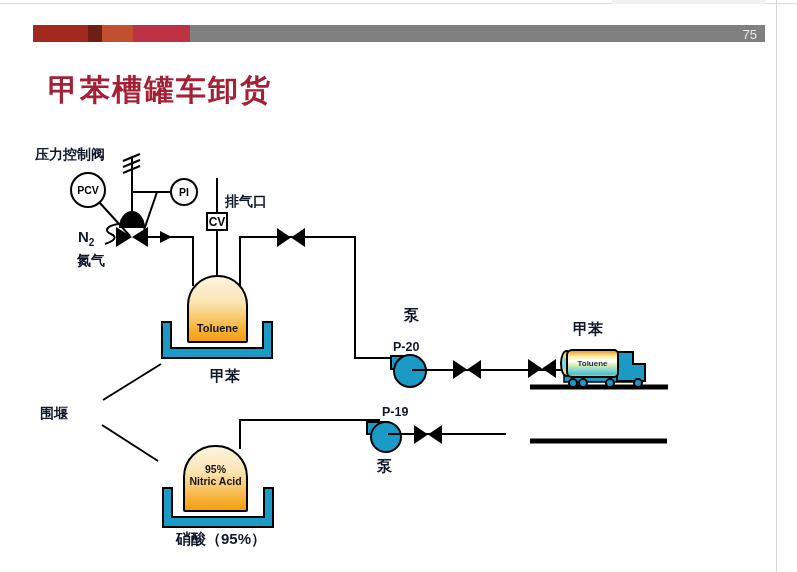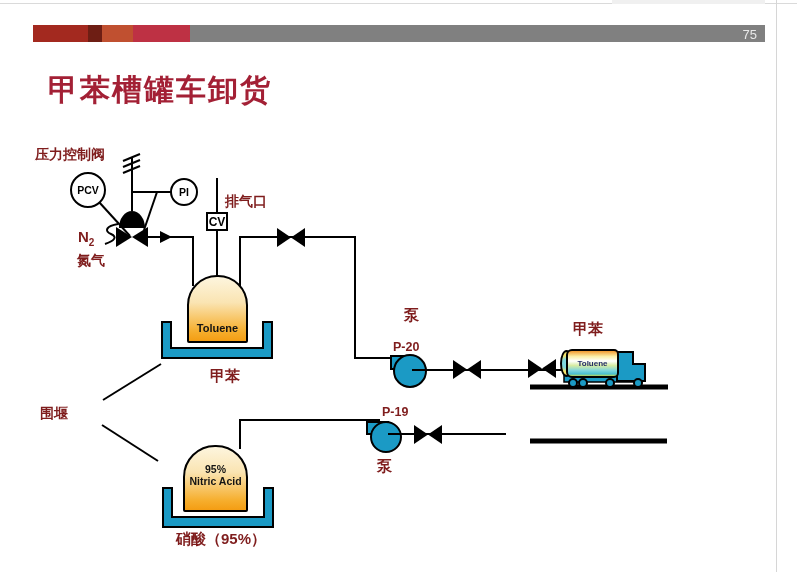--- a/index.html
+++ b/index.html
@@ -16,21 +16,21 @@
   .seg2{width:14px;height:100%;background:#6E1E14;}
   .seg3{width:31px;height:100%;background:#C05030;}
   .seg4{width:57px;height:100%;background:#BE3144;}
   .seggray{flex:1;height:100%;background:#808080;display:flex;align-items:flex-end;
            justify-content:flex-end;padding-right:8px;box-sizing:border-box;
            color:#E8E8E8;font-size:13px;}
   
   .title{left:48px;top:70px;font-family:"Liberation Serif",serif;font-weight:bold;
          font-size:30px;color:#A32035;letter-spacing:2px;white-space:nowrap;}
   
-  .lbl{color:#7f1d1d;font-weight:bold;white-space:nowrap;}
+  .lbl{color:#0f172a;font-weight:bold;white-space:nowrap;}
   .lbl14{font-size:14px;}
   .lbl15{font-size:15px;}
   .lbl12{font-size:12.5px;}
   
   .inst{border:2px solid #000;border-radius:50%;background:#fff;display:flex;
         align-items:center;justify-content:center;font-weight:bold;color:#000;
         box-sizing:border-box;}
   .cvbox{left:206px;top:212px;width:22px;height:19px;border:2px solid #000;background:#fff;
          display:flex;align-items:center;justify-content:center;font-size:12px;
          font-weight:bold;box-sizing:border-box;}

